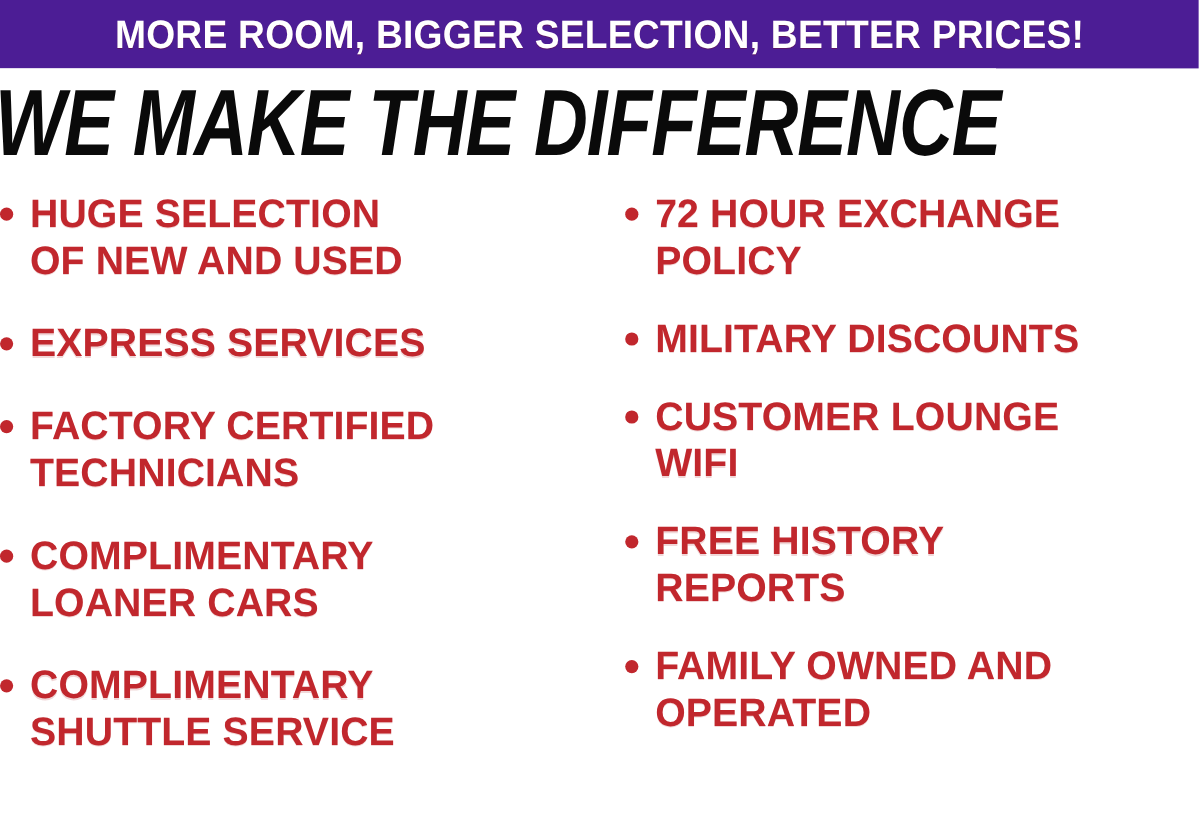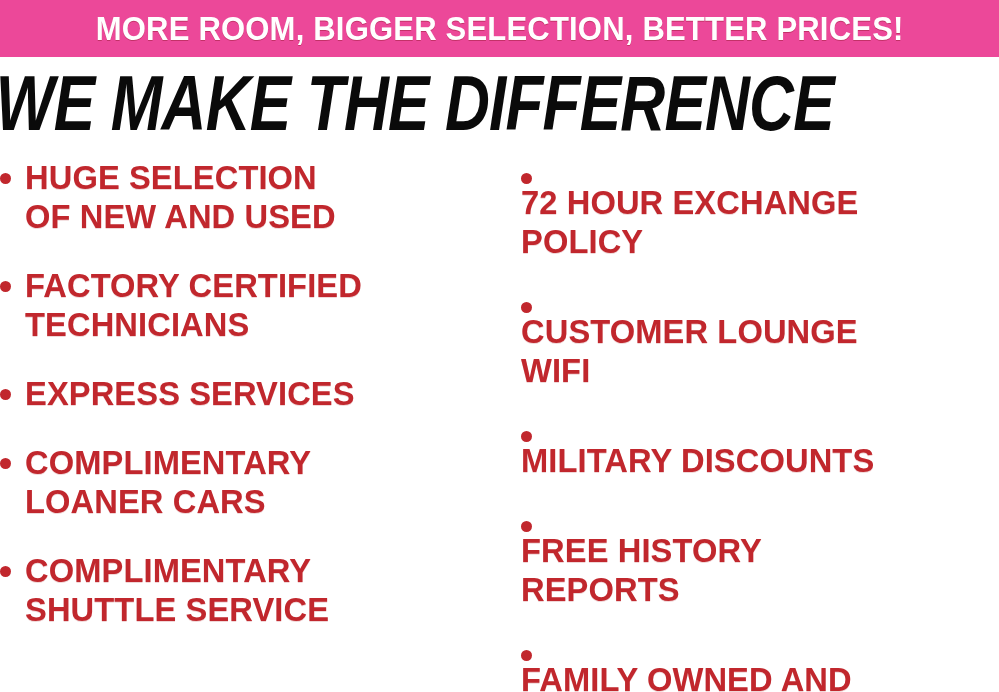--- a/index.html
+++ b/index.html
@@ -11,21 +11,21 @@
     width: 999px;
     height: 692px;
     overflow: hidden;
     font-family: "Liberation Sans", sans-serif;
     -webkit-font-smoothing: antialiased;
   }
 
   .banner {
     width: 999px;
     height: 57px;
-    background: #ec4899;
+    background: #4c1d95;
     display: flex;
     align-items: center;
     justify-content: center;
     box-sizing: border-box;
   }
   .banner-text {
     color: #ffffff;
     font-family: "Liberation Sans", sans-serif;
     font-weight: bold;
     font-size: 33px;
@@ -78,21 +78,20 @@
     padding-left: 16px;
   }
 
   .bullet-item {
     display: flex;
     align-items: flex-start;
     margin-bottom: 30px;
   }
   .col-right .bullet-item {
     margin-bottom: 26px;
-    flex-direction: column;
   }
   .dot {
     flex: 0 0 auto;
     width: 11px;
     height: 11px;
     border-radius: 50%;
     background: #C1272D;
     margin-top: 14px;
     margin-right: 14px;
   }
@@ -123,26 +122,26 @@
 <div class="columns">
 
   <div class="col col-left">
     <div class="bullet-item">
       <span class="dot"></span>
       <span class="bullet-text">HUGE SELECTION
 OF NEW AND USED</span>
     </div>
     <div class="bullet-item">
       <span class="dot"></span>
-      <span class="bullet-text">FACTORY CERTIFIED
-TECHNICIANS</span>
+      <span class="bullet-text">EXPRESS SERVICES</span>
     </div>
     <div class="bullet-item">
       <span class="dot"></span>
-      <span class="bullet-text">EXPRESS SERVICES</span>
+      <span class="bullet-text">FACTORY CERTIFIED
+TECHNICIANS</span>
     </div>
     <div class="bullet-item">
       <span class="dot"></span>
       <span class="bullet-text">COMPLIMENTARY
 LOANER CARS</span>
     </div>
     <div class="bullet-item">
       <span class="dot"></span>
       <span class="bullet-text">COMPLIMENTARY
 SHUTTLE SERVICE</span>
@@ -150,26 +149,26 @@
   </div>
 
   <div class="col col-right">
     <div class="bullet-item">
       <span class="dot"></span>
       <span class="bullet-text">72 HOUR EXCHANGE
 POLICY</span>
     </div>
     <div class="bullet-item">
       <span class="dot"></span>
-      <span class="bullet-text">CUSTOMER LOUNGE
-WIFI</span>
+      <span class="bullet-text">MILITARY DISCOUNTS</span>
     </div>
     <div class="bullet-item">
       <span class="dot"></span>
-      <span class="bullet-text">MILITARY DISCOUNTS</span>
+      <span class="bullet-text">CUSTOMER LOUNGE
+WIFI</span>
     </div>
     <div class="bullet-item">
       <span class="dot"></span>
       <span class="bullet-text">FREE HISTORY
 REPORTS</span>
     </div>
     <div class="bullet-item">
       <span class="dot"></span>
       <span class="bullet-text">FAMILY OWNED AND
 OPERATED</span>

